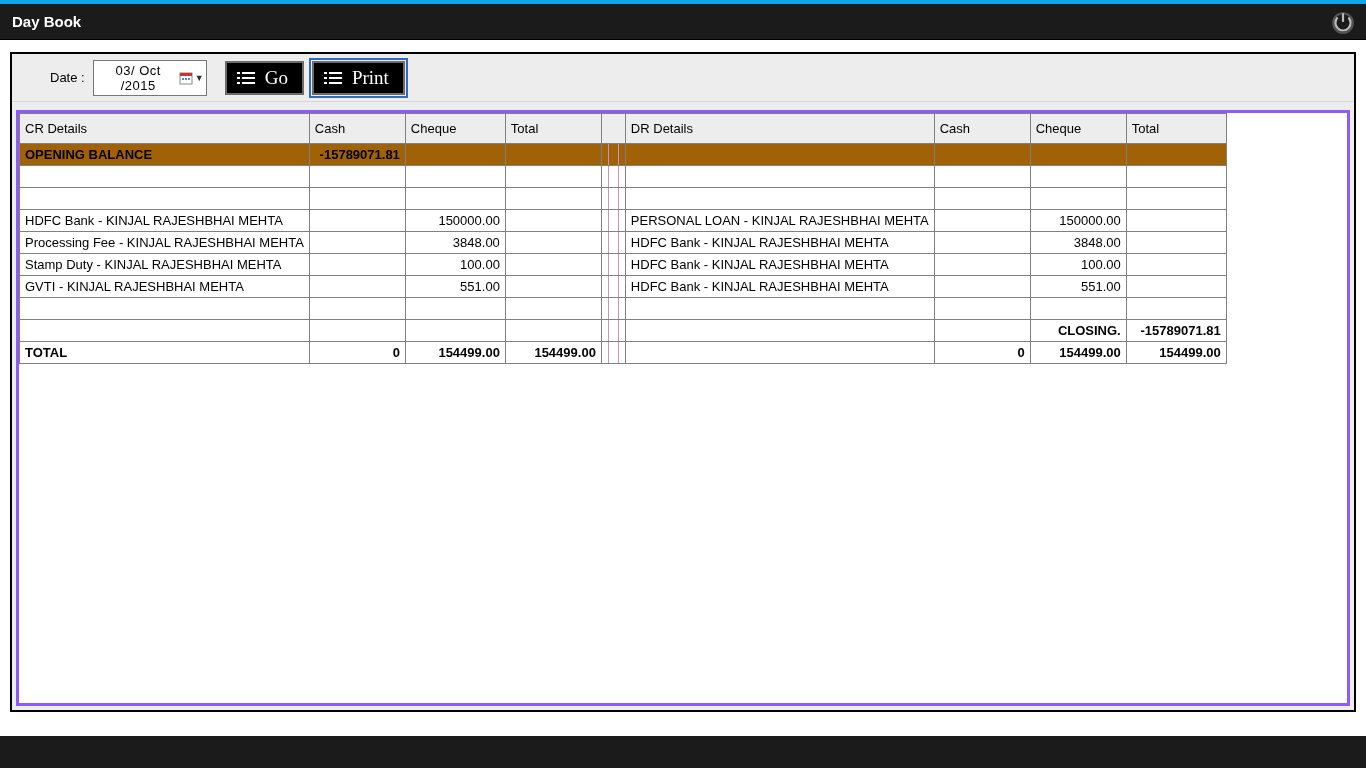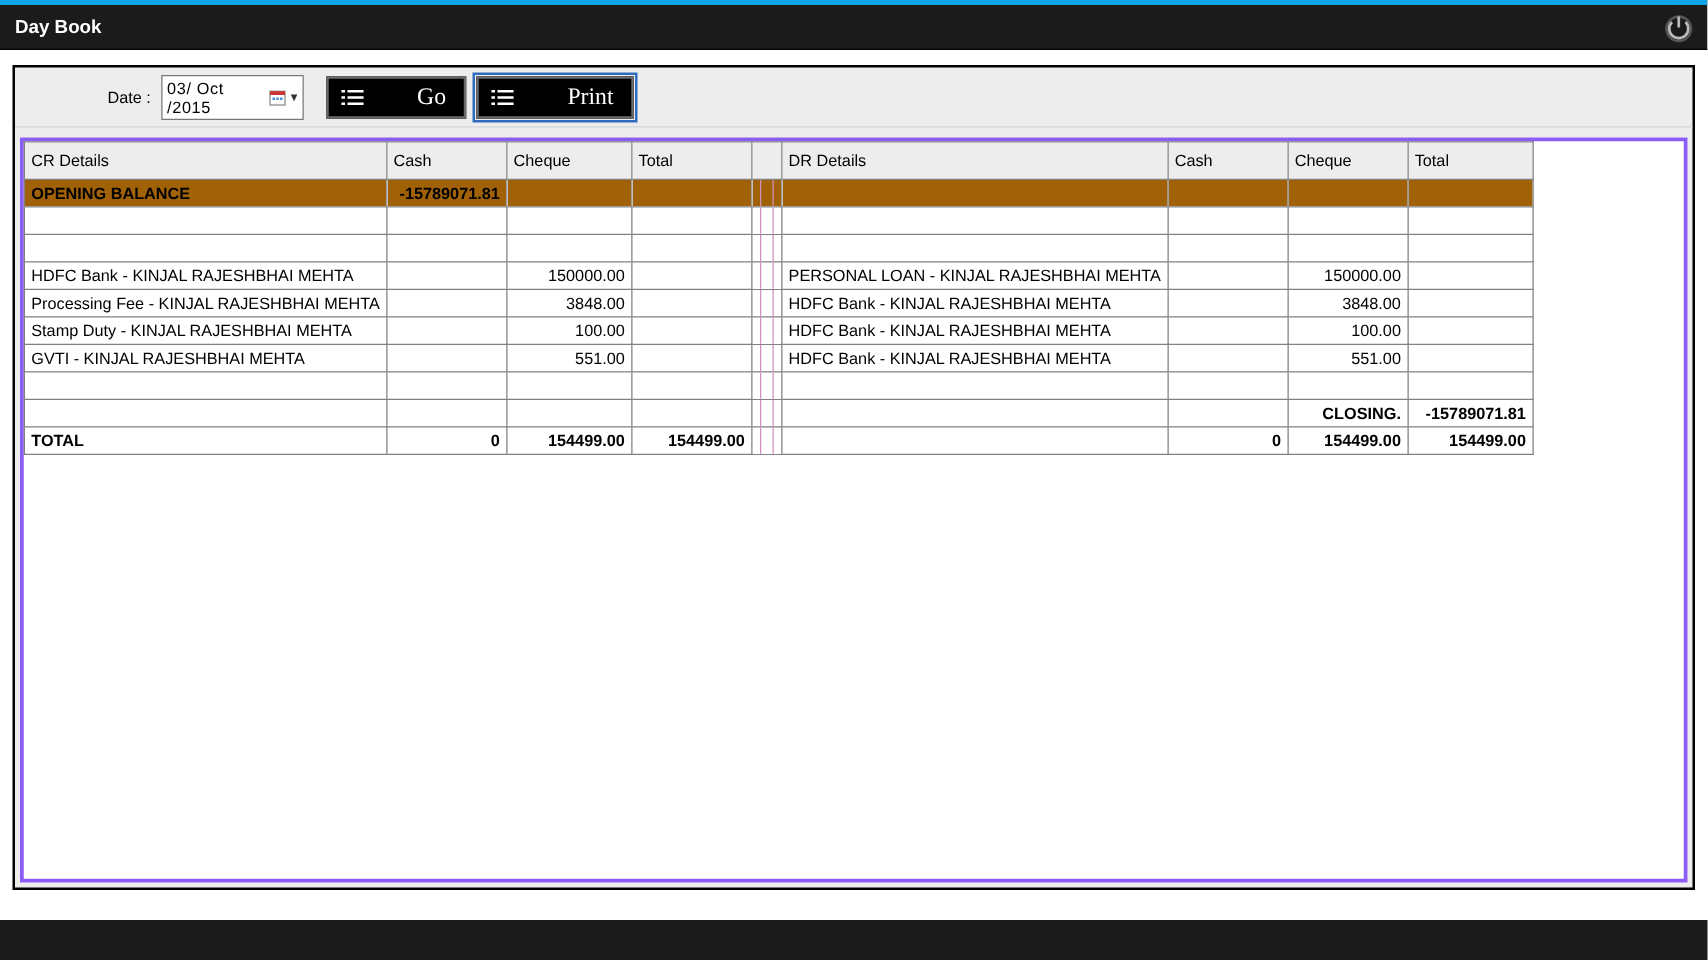--- a/index.html
+++ b/index.html
@@ -10,37 +10,38 @@
     padding: 0 12px; color: #fff; position: relative;
   }
   .titlebar .title { font-weight: bold; font-size: 15px; }
   .power-icon { position: absolute; right: 10px; top: 6px; width: 26px; height: 26px; cursor: pointer; }
   .power-icon svg { width: 26px; height: 26px; }
   .content-area { background: #fff; padding: 12px 10px 0 10px; height: 690px; }
   .panel {
     border: 2px solid #000; background: #ededed; height: 660px; position: relative;
   }
   .toolbar-row {
-    height: 48px; display: flex; align-items: center; padding-left: 74px;
+    height: 48px; display: flex; align-items: center; padding-left: 38px;
     border-bottom: 1px solid #d6d6d6;
+    text-align: center;
   }
   .date-label { font-size: 13px; margin-right: 8px; }
   .date-picker {
     background: #fff; border: 1px solid #777; font-size: 13px;
     padding: 1px 2px; display: inline-flex; align-items: center;
     height: 36px; width: 114px; margin-right: 18px;
   }
   .date-picker .date-val { flex: 1; padding-left: 2px; letter-spacing: 0.5px;}
   .date-picker .cal-icon { width: 14px; height: 14px; margin-right: 1px; }
   .date-picker .chev { font-size: 9px; margin-left: 1px; color:#333;}
   .btn {
     background: #000; color: #fff; border: 2px solid #6b6b6b;
     height: 34px; display: inline-flex; align-items: center;
     padding: 0 14px 0 10px; font-size: 19px; font-family: "Times New Roman", serif;
-    cursor: pointer; margin-right: 8px; gap: 33px;
+    cursor: pointer; margin-right: 8px;
   }
   .btn.selected { outline: 2px solid #2f6cc0; outline-offset: 1px; }
   .btn .list-icon { margin-right: 10px; display: inline-block; }
   .btn .list-icon svg { width: 18px; height: 14px; display:block; }
   .grid-wrap {
     position: absolute; left: 4px; right: 4px; top: 56px; bottom: 4px;
     background: #fff; border: 3px solid #8b5cf6;
   }
   table.grid {
     border-collapse: collapse; font-size: 13px; color: #000;

